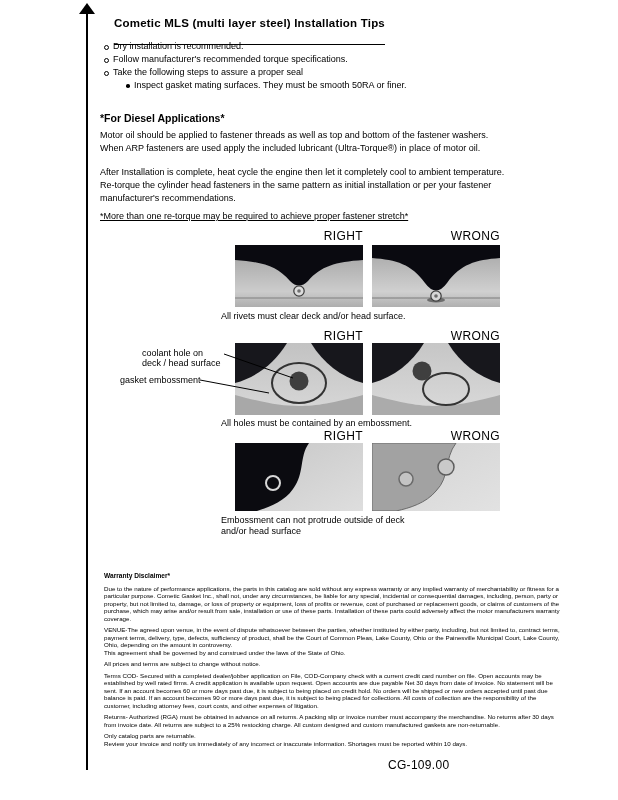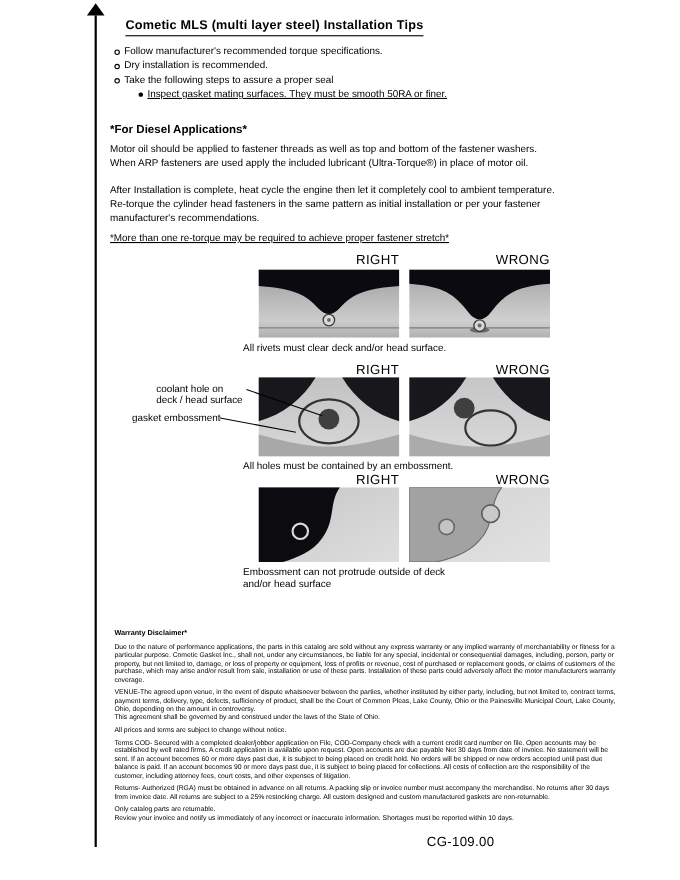--- a/index.html
+++ b/index.html
@@ -9,28 +9,28 @@
   }
 
   
   .reg-tri { position:absolute; left:79px; top:3px; width:0; height:0;
     border-left:8px solid transparent; border-right:8px solid transparent;
     border-bottom:11px solid #000; }
   .reg-line { position:absolute; left:86px; top:14px; width:2px; height:756px; background:#000; }
 
   
   .title { position:absolute; left:114px; top:17px; margin:0; font-size:11.5px; font-weight:bold;
-    letter-spacing:.2px; border-bottom:1.2px solid #000; padding-bottom:3px; display:inline-block; }
+    letter-spacing:.2px; border-bottom:1.2px solid #000; padding-bottom:15px; display:inline-block; }
   .bullets { position:absolute; left:104px; top:40px; margin:0; padding:0; list-style:none;
     font-size:9px; line-height:13px; width:440px; }
   .bullets li { position:relative; padding-left:9px; }
   .bullets > li::before { content:""; position:absolute; left:0; top:4.5px; width:3px; height:3px;
     border:1px solid #000; border-radius:50%; }
   .subbullets { list-style:none; margin:0 0 0 12px; padding:0; }
-  .subbullets li { position:relative; padding-left:9px;text-decoration:underline; }
+  .subbullets li { position:relative; padding-left:9px; }
   .subbullets li::before { content:""; position:absolute; left:1px; top:5px; width:3.5px; height:3.5px;
     background:#000; border-radius:50%; }
 
   .diesel { position:absolute; left:100px; top:112px; margin:0; font-size:10.5px; font-weight:bold;text-align:center; }
   .para { position:absolute; left:100px; width:410px; margin:0; font-size:9px; line-height:13px; }
   .p1 { top:129px; }
   .p2 { top:166px; }
   .note { position:absolute; left:100px; top:210px; margin:0; font-size:9px; line-height:13px; width:420px;text-decoration:underline; }
 
   
@@ -52,22 +52,22 @@
 <body>
 
 <div class="page">
 
   <div class="reg-tri"></div>
   <div class="reg-line"></div>
 
   <h1 class="title">Cometic MLS (multi layer steel) Installation Tips</h1>
 
   <ul class="bullets">
+    <li><span>Dry installation is recommended.</span></li>
     <li><span>Follow manufacturer's recommended torque specifications.</span></li>
-    <li><span>Dry installation is recommended.</span></li>
     <li><span>Take the following steps to assure a proper seal</span>
       <ul class="subbullets">
         <li><span>Inspect gasket mating surfaces.  They must be smooth 50RA or finer.</span></li>
       </ul>
     </li>
   </ul>
 
   <h2 class="diesel">*For Diesel Applications*</h2>
   <p class="para p1">Motor oil should be applied to fastener threads as well as top and bottom of the fastener washers. When ARP fasteners are used apply the included lubricant (Ultra-Torque®) in place of motor oil.</p>
   <p class="para p2">After Installation is complete, heat cycle the engine then let it completely cool to ambient temperature. Re-torque the cylinder head fasteners in the same pattern as initial installation or per your fastener manufacturer's recommendations.</p>

